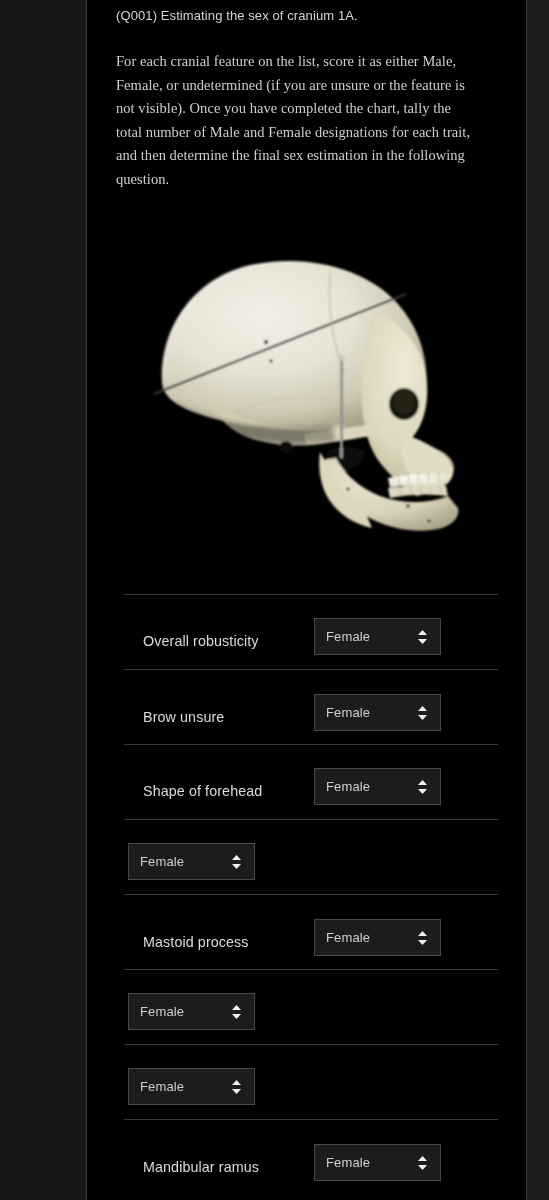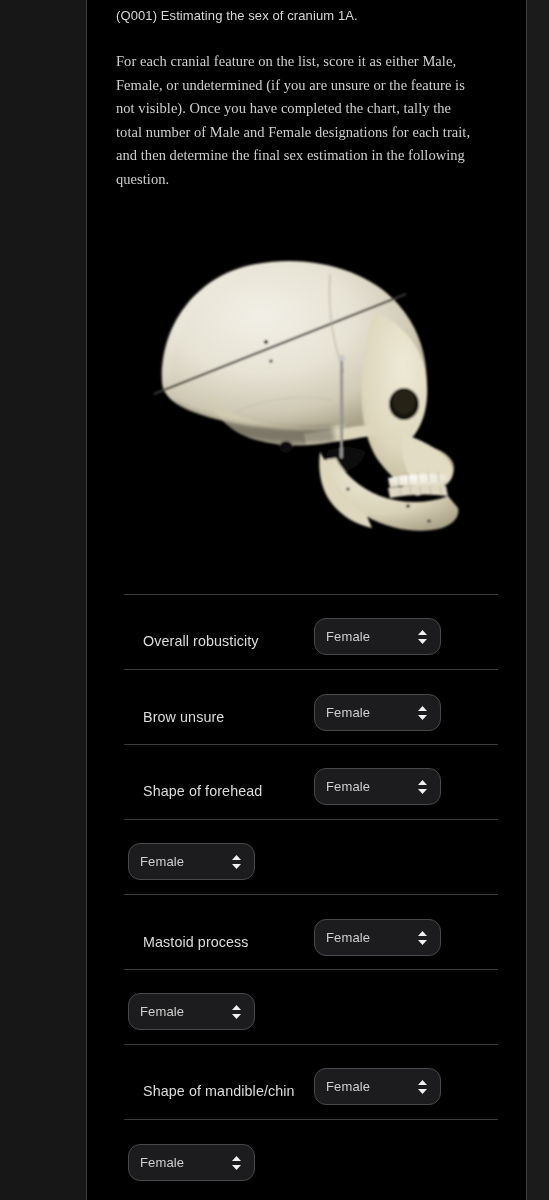--- a/index.html
+++ b/index.html
@@ -115,21 +115,21 @@
     padding-top: 9px;
     padding-left: 4px;
   }
 
   .sel {
     position: relative;
     width: 127px;
     height: 37px;
     background: #1c1c1e;
     border: 1px solid #48484a;
-    border-radius: 12px;
+    border-radius: 0;
     display: flex;
     align-items: center;
     cursor: pointer;
   }
   .sel-value {
     color: #cfcfcf;
     font-size: 13px;
     padding-left: 11px;
     letter-spacing: 0.15px;
     flex: 1;
@@ -397,35 +397,35 @@
                 <svg width="11" height="16" viewBox="0 0 11 16">
                     <path d="M5.5 1 L10 6 L1 6 Z" fill="#f0f0f0"></path>
                     <path d="M5.5 15 L10 10 L1 10 Z" fill="#f0f0f0"></path>
                   </svg>
               </span>
             </div>
           </div>
         </div>
 
         <div class="trait-row two-line">
-          <div class="trait-label">Shape of mandible/chin</div>
           <div class="select-cell">
             <div class="sel">
               <span class="sel-value">Female</span>
               <span class="sel-chev">
                 <svg width="11" height="16" viewBox="0 0 11 16">
                     <path d="M5.5 1 L10 6 L1 6 Z" fill="#f0f0f0"></path>
                     <path d="M5.5 15 L10 10 L1 10 Z" fill="#f0f0f0"></path>
                   </svg>
               </span>
             </div>
           </div>
         </div>
 
         <div class="trait-row one-line">
+          <div class="trait-label">Mandibular ramus</div>
           <div class="select-cell">
             <div class="sel">
               <span class="sel-value">Female</span>
               <span class="sel-chev">
                 <svg width="11" height="16" viewBox="0 0 11 16">
                     <path d="M5.5 1 L10 6 L1 6 Z" fill="#f0f0f0"></path>
                     <path d="M5.5 15 L10 10 L1 10 Z" fill="#f0f0f0"></path>
                   </svg>
               </span>
             </div>

